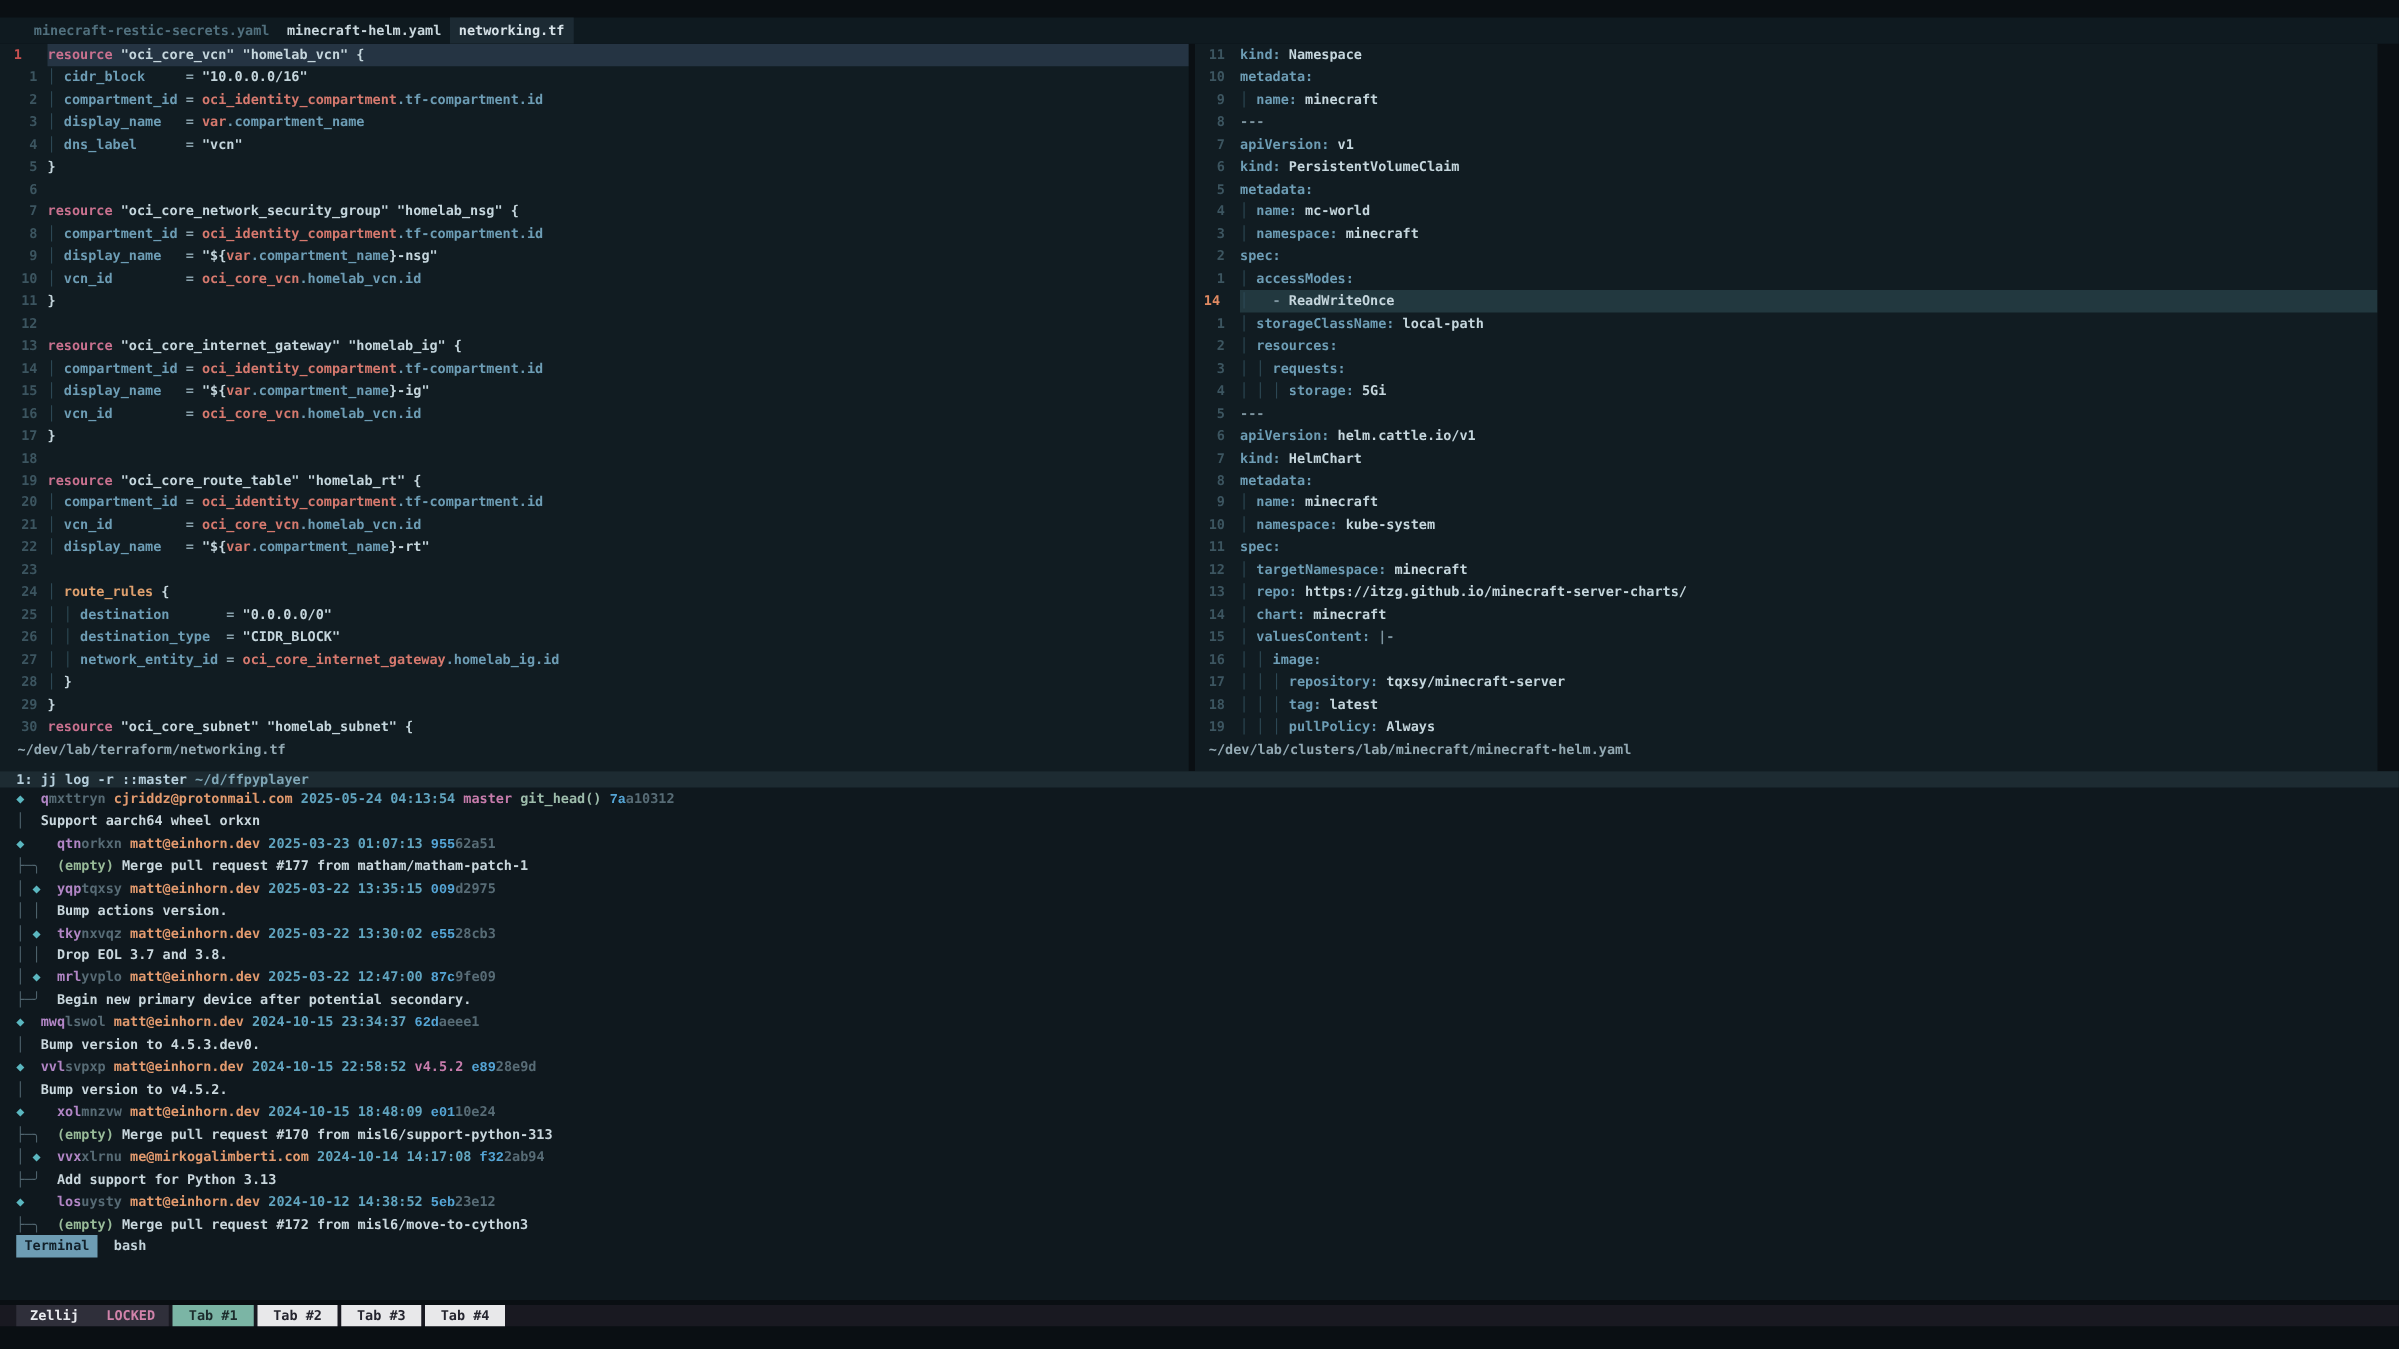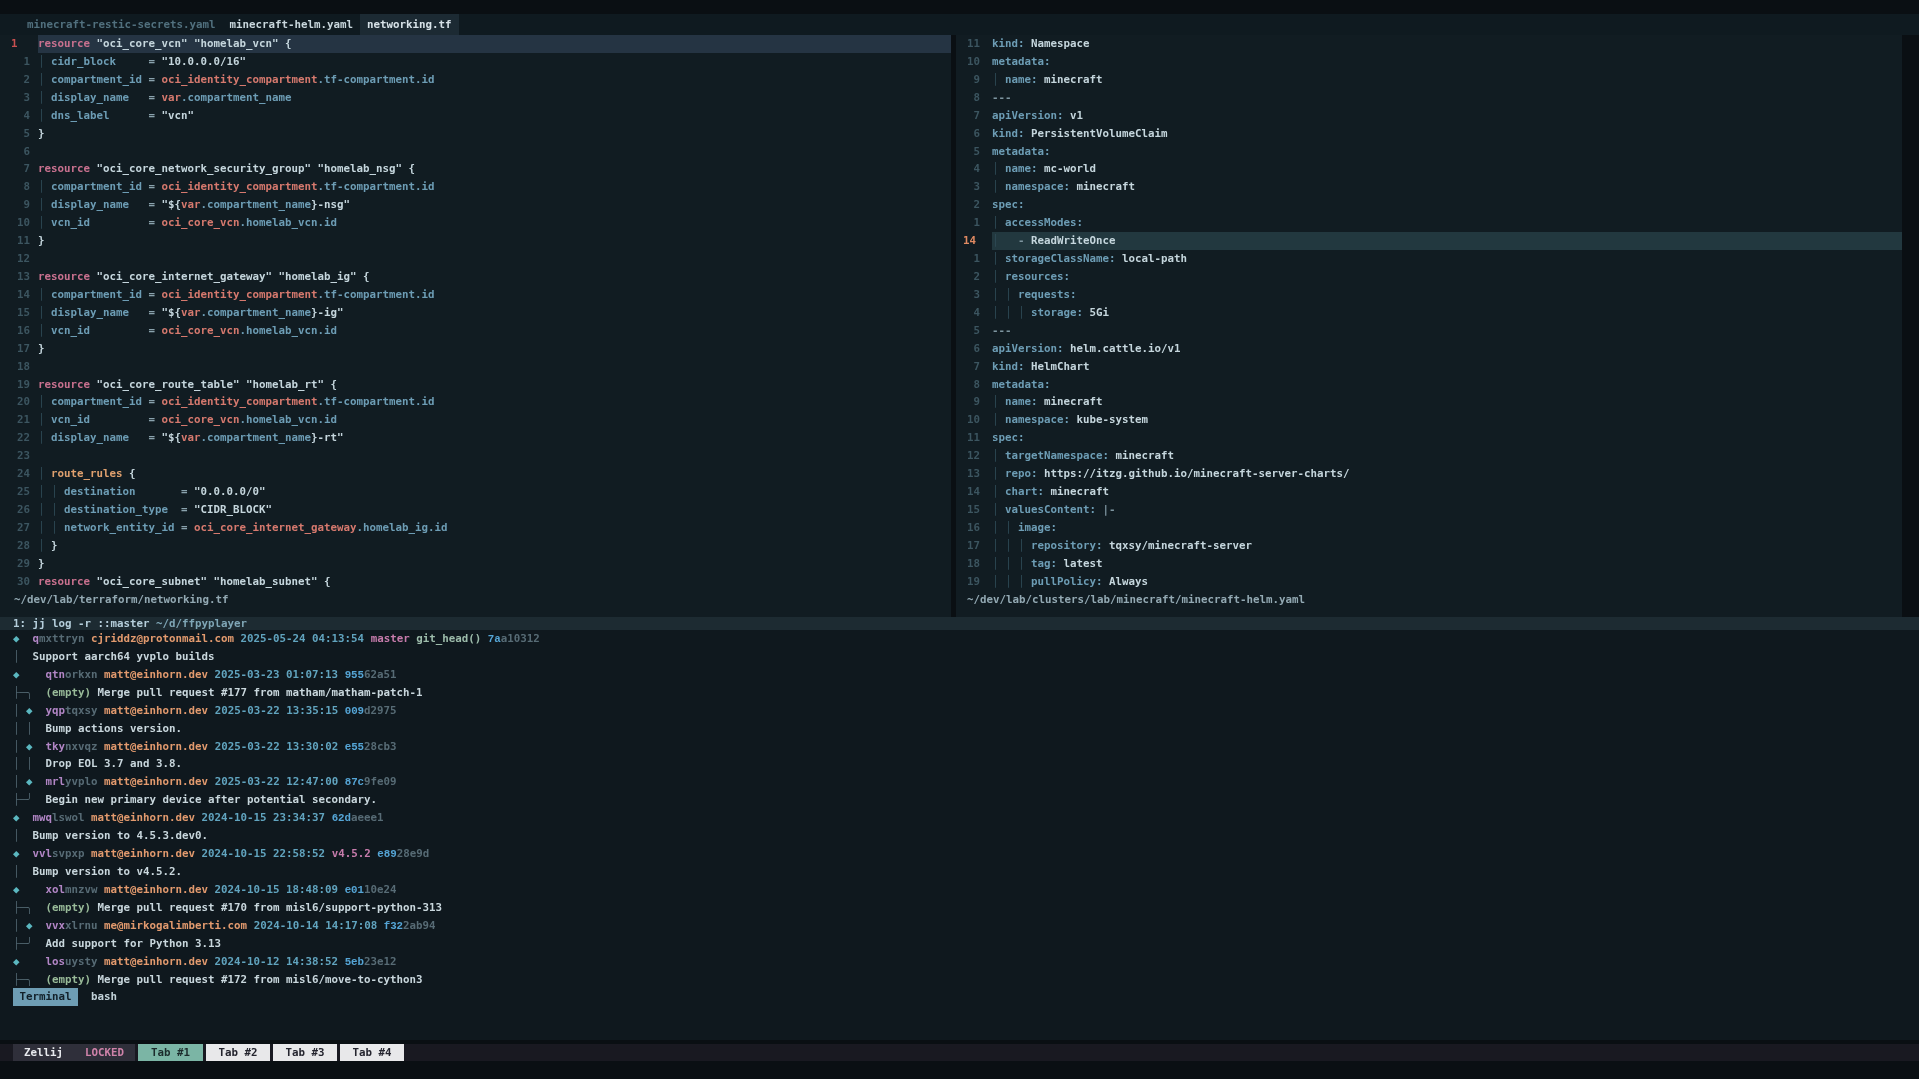--- a/index.html
+++ b/index.html
@@ -143,21 +143,21 @@
       <div class="erow"><span class="gut">18</span><span class="ecode"><span class="s-gd">│ │ │ </span><span class="s-key">tag:</span><span class="s-val"> latest</span></span></div>
       <div class="erow"><span class="gut">19</span><span class="ecode"><span class="s-gd">│ │ │ </span><span class="s-key">pullPolicy:</span><span class="s-val"> Always</span></span></div>
     </div>
   <div class="statusline">~/dev/lab/clusters/lab/minecraft/minecraft-helm.yaml</div>
 </div>
 
 <div class="abs" id="terminal-pane">
   <div id="term-header"><span class="cmd">1: jj log -r ::master</span><span class="dir"> ~/d/ffpyplayer</span></div>
   <div id="term-rows">
       <div class="trow"><span class="s-d">◆</span><span class="s-ws">  </span><span class="s-cid">q</span><span class="s-cid2">mxttryn</span><span class="s-ws"> </span><span class="s-em">cjriddz@protonmail.com</span><span class="s-ws"> </span><span class="s-ts">2025-05-24 04:13:54</span><span class="s-ws"> </span><span class="s-bm">master</span><span class="s-ws"> </span><span class="s-gh">git_head()</span><span class="s-ws"> </span><span class="s-oid">7a</span><span class="s-oid2">a10312</span></div>
-      <div class="trow"><span class="s-g">│</span><span class="s-ws">  </span><span class="s-tx">Support aarch64 yvplo builds</span></div>
+      <div class="trow"><span class="s-g">│</span><span class="s-ws">  </span><span class="s-tx">Support aarch64 wheel orkxn</span></div>
       <div class="trow"><span class="s-d">◆</span><span class="s-ws">    </span><span class="s-cid">qtn</span><span class="s-cid2">orkxn</span><span class="s-ws"> </span><span class="s-em">matt@einhorn.dev</span><span class="s-ws"> </span><span class="s-ts">2025-03-23 01:07:13</span><span class="s-ws"> </span><span class="s-oid">955</span><span class="s-oid2">62a51</span></div>
       <div class="trow"><span class="s-g">├─╮</span><span class="s-ws">  </span><span class="s-emp">(empty)</span><span class="s-tx"> Merge pull request #177 from matham/matham-patch-1</span></div>
       <div class="trow"><span class="s-g">│ </span><span class="s-d">◆</span><span class="s-ws">  </span><span class="s-cid">yqp</span><span class="s-cid2">tqxsy</span><span class="s-ws"> </span><span class="s-em">matt@einhorn.dev</span><span class="s-ws"> </span><span class="s-ts">2025-03-22 13:35:15</span><span class="s-ws"> </span><span class="s-oid">009</span><span class="s-oid2">d2975</span></div>
       <div class="trow"><span class="s-g">│ │</span><span class="s-ws">  </span><span class="s-tx">Bump actions version.</span></div>
       <div class="trow"><span class="s-g">│ </span><span class="s-d">◆</span><span class="s-ws">  </span><span class="s-cid">tky</span><span class="s-cid2">nxvqz</span><span class="s-ws"> </span><span class="s-em">matt@einhorn.dev</span><span class="s-ws"> </span><span class="s-ts">2025-03-22 13:30:02</span><span class="s-ws"> </span><span class="s-oid">e55</span><span class="s-oid2">28cb3</span></div>
       <div class="trow"><span class="s-g">│ │</span><span class="s-ws">  </span><span class="s-tx">Drop EOL 3.7 and 3.8.</span></div>
       <div class="trow"><span class="s-g">│ </span><span class="s-d">◆</span><span class="s-ws">  </span><span class="s-cid">mrl</span><span class="s-cid2">yvplo</span><span class="s-ws"> </span><span class="s-em">matt@einhorn.dev</span><span class="s-ws"> </span><span class="s-ts">2025-03-22 12:47:00</span><span class="s-ws"> </span><span class="s-oid">87c</span><span class="s-oid2">9fe09</span></div>
       <div class="trow"><span class="s-g">├─╯</span><span class="s-ws">  </span><span class="s-tx">Begin new primary device after potential secondary.</span></div>
       <div class="trow"><span class="s-d">◆</span><span class="s-ws">  </span><span class="s-cid">mwq</span><span class="s-cid2">lswol</span><span class="s-ws"> </span><span class="s-em">matt@einhorn.dev</span><span class="s-ws"> </span><span class="s-ts">2024-10-15 23:34:37</span><span class="s-ws"> </span><span class="s-oid">62d</span><span class="s-oid2">aeee1</span></div>
       <div class="trow"><span class="s-g">│</span><span class="s-ws">  </span><span class="s-tx">Bump version to 4.5.3.dev0.</span></div>

